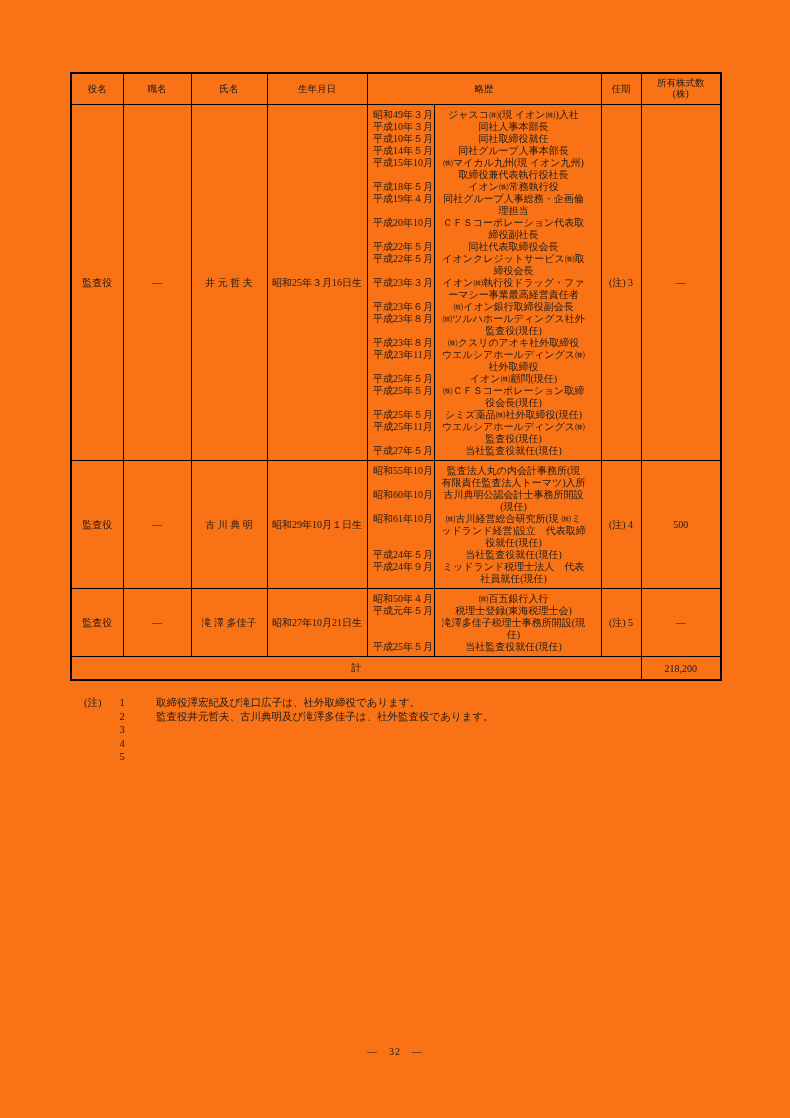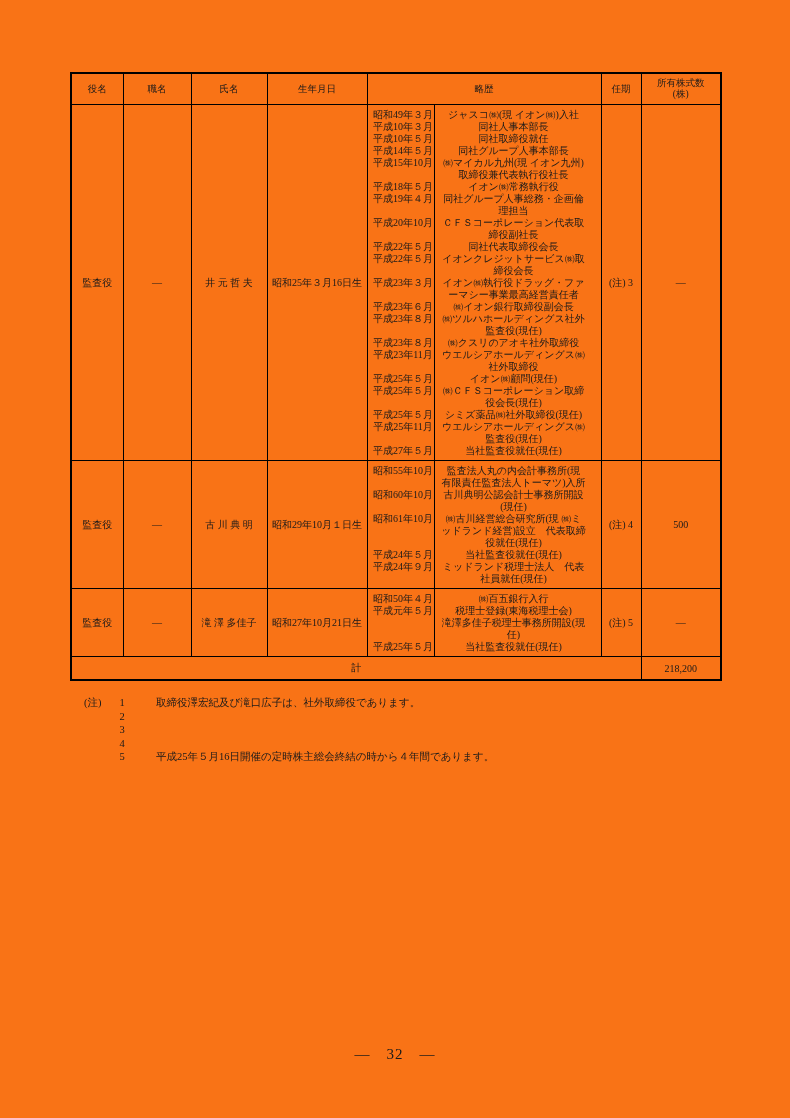--- a/index.html
+++ b/index.html
@@ -44,21 +44,21 @@
   
   .notes { position:absolute; left:84px; top:696px; width:640px; font-size:10.5px; line-height:13.5px; }
   .note-row { display:flex; }
   .note-label { width:30px; }
   .note-num { width:16px; text-align:center; }
   .note-text { margin-left:26px; }
 
   
   .footer {
     position:absolute; left:0; top:1045px; width:790px;
-    text-align:center; font-size:15px; letter-spacing:1px;
+    text-align:center; font-size:10px; letter-spacing:1px;
   }
 </style>
 </head>
 <body>
 
 <div class="page">
 
   <table class="officers">
     <colgroup>
       <col style="width:52px">
@@ -190,31 +190,31 @@
 
   <div class="notes">
     <div class="note-row">
       <span class="note-label">(注)</span>
       <span class="note-num">1</span>
       <span class="note-text">取締役澤宏紀及び滝口広子は、社外取締役であります。</span>
     </div>
     <div class="note-row">
       <span class="note-label"></span>
       <span class="note-num">2</span>
+      <span class="note-text">監査役井元哲夫、古川典明及び滝澤多佳子は、社外監査役であります。</span>
     </div>
     <div class="note-row">
       <span class="note-label"></span>
       <span class="note-num">3</span>
     </div>
     <div class="note-row">
       <span class="note-label"></span>
       <span class="note-num">4</span>
     </div>
     <div class="note-row">
       <span class="note-label"></span>
       <span class="note-num">5</span>
-      <span class="note-text">平成25年５月16日開催の定時株主総会終結の時から４年間であります。</span>
     </div>
   </div>
 
   <div class="footer">―　32　―</div>
 
 </div>
 
 </body></html>

